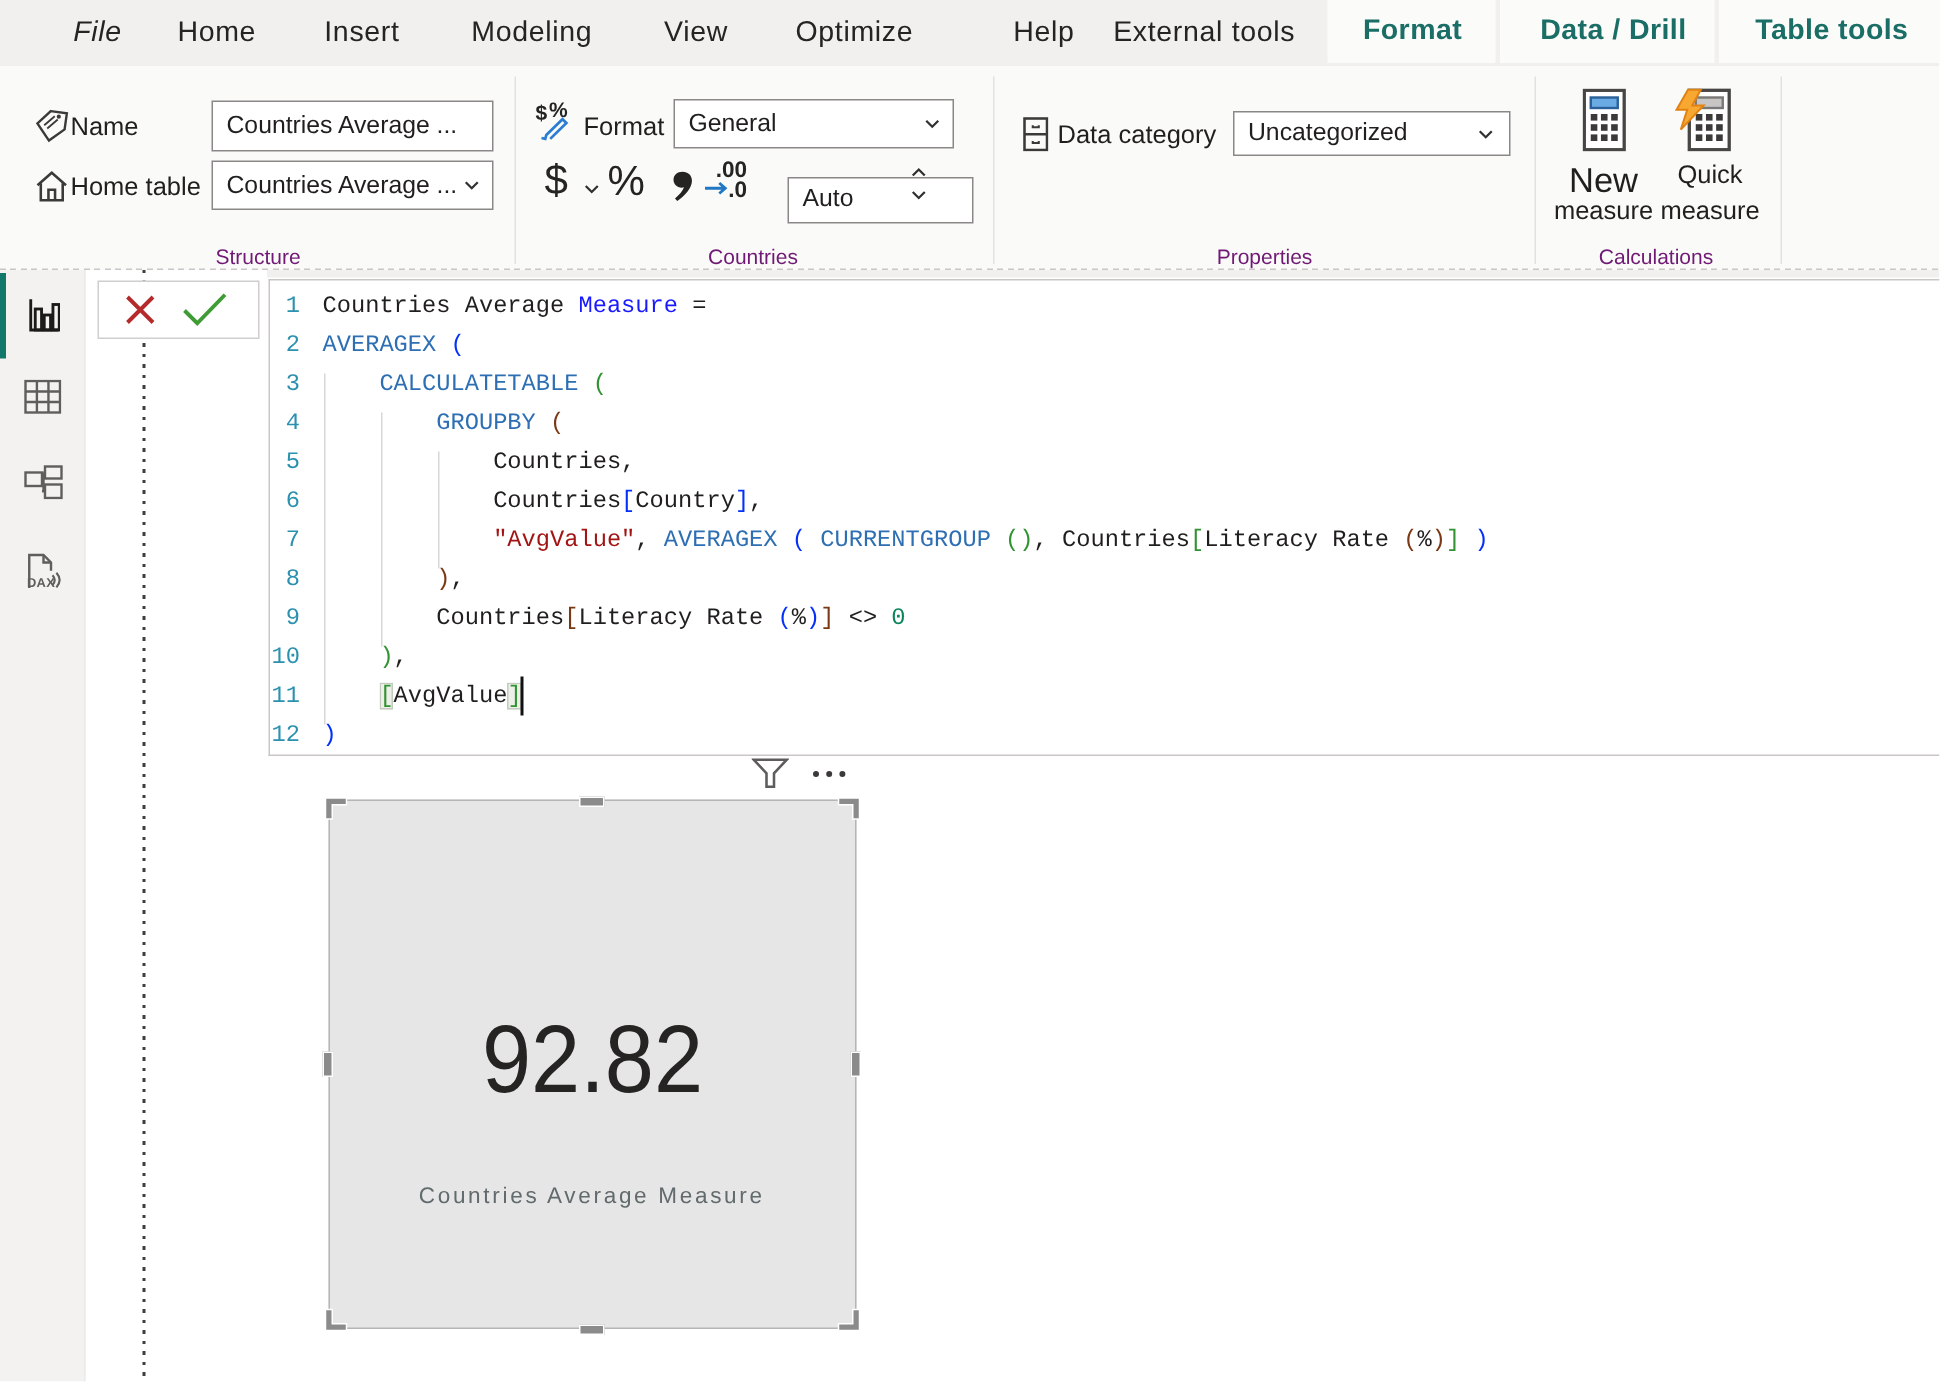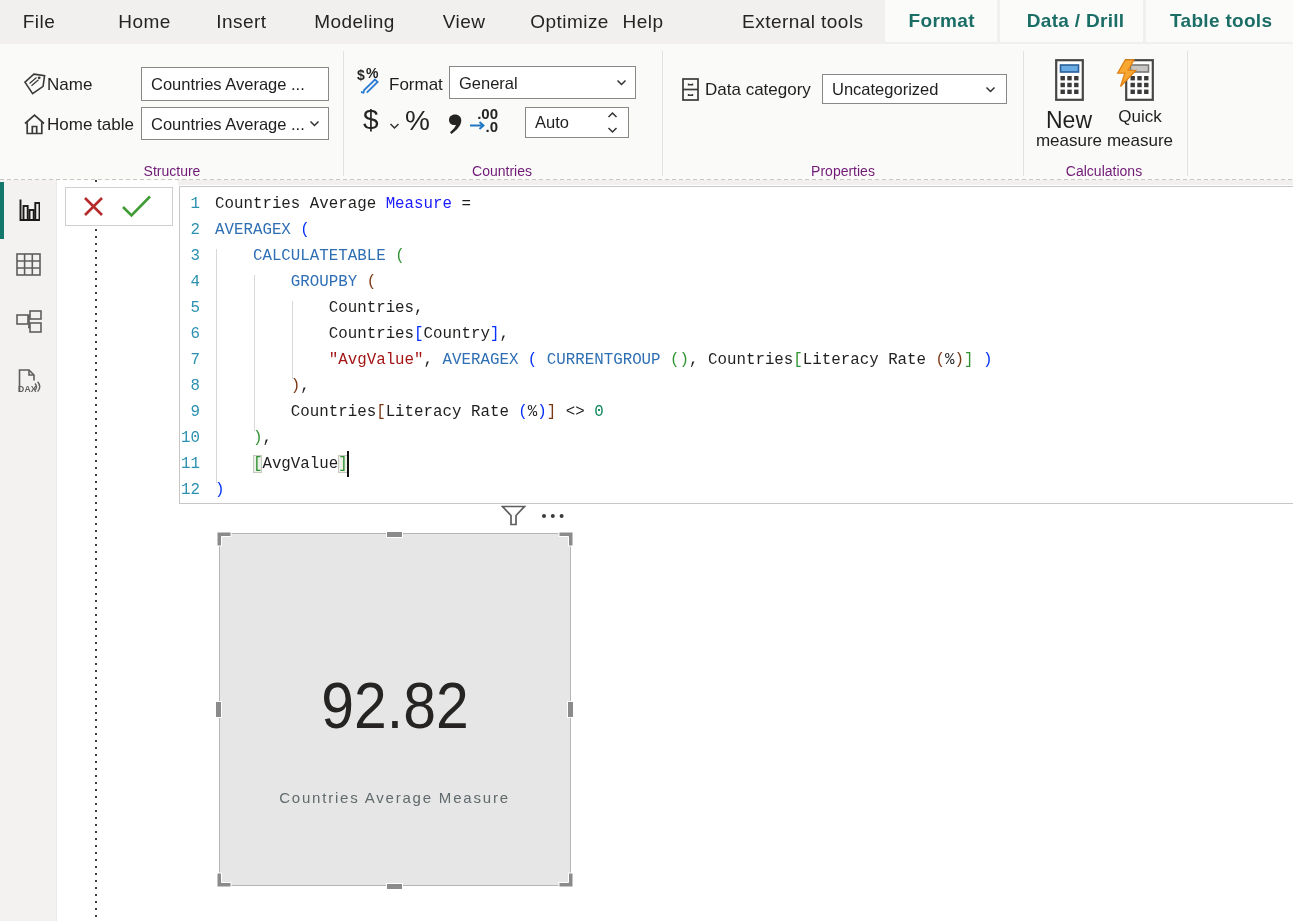--- a/index.html
+++ b/index.html
@@ -64,27 +64,27 @@
   .handle { position:absolute; background:#8b8b8b; border:1px solid #fff; }
 </style>
 </head>
 <body>
 <div id="page">
 
   <div id="menubar">
     <div class="ctabbg" style="left:885px; width:112px;"></div>
     <div class="ctabbg" style="left:1000px; width:143px;"></div>
     <div class="ctabbg" style="left:1146px; width:147px;"></div>
-    <div class="mtab" style="left:39px;">File</div>
+    <div class="mtab" style="left:65px;font-style:italic;">File</div>
     <div class="mtab" style="left:144.5px;">Home</div>
     <div class="mtab" style="left:241.3px;">Insert</div>
     <div class="mtab" style="left:354.5px;">Modeling</div>
     <div class="mtab" style="left:464px;">View</div>
     <div class="mtab" style="left:569.6px;">Optimize</div>
-    <div class="mtab" style="left:643px;">Help</div>
+    <div class="mtab" style="left:696px;">Help</div>
     <div class="mtab" style="left:802.8px;">External tools</div>
     <div class="ctab" style="left:941.7px;">Format</div>
     <div class="ctab" style="left:1075.6px;">Data / Drill</div>
     <div class="ctab" style="left:1221.2px;">Table tools</div>
   </div>
 
   <div id="ribbon">
     <div class="vsep" style="left:343px;"></div>
     <div class="vsep" style="left:661.5px;"></div>
     <div class="vsep" style="left:1022.5px;"></div>
@@ -146,21 +146,21 @@
       <path d="M7 0.5 C10.8 0.5 13.3 3 13.3 6.5 C13.3 11.5 8.5 16.5 3.5 20 L2 18.3 C5 15.8 7.3 13 8 10.8 C7.6 11 7.1 11.1 6.5 11.1 C3.3 11.1 1 8.9 1 5.9 C1 2.8 3.5 0.5 7 0.5 Z" fill="#252423"></path>
     </svg>
 
     <div class="abs" style="left:470px; top:63px; width:27px; height:27px; color:#252423;">
       <span style="position:absolute; right:-1px; top:-2px; font-size:15px; font-weight:bold;">.00</span>
       <svg style="position:absolute; left:0; top:14px;" width="16" height="9" viewBox="0 0 16 9">
         <path d="M0 4.5 L13 4.5 M9.5 1 L13.5 4.5 L9.5 8" fill="none" stroke="#2077c4" stroke-width="1.9"></path>
       </svg>
       <span style="position:absolute; right:-1px; top:11px; font-size:15px; font-weight:bold;">.0</span>
     </div>
-    <div class="ibox" style="left:525px; top:63px; width:104px; height:30.5px;">
+    <div class="ibox" style="left:525px; top:74px; width:124px; height:30.5px;">
         <span>Auto</span>
       </div>
     <svg class="chev" style="left:607px; top:66px;" viewBox="0 0 11 11">
         <path d="M1.5 7 L5.5 3 L9.5 7" fill="none" stroke="#323130" stroke-width="1.5"></path>
       </svg>
     <svg class="chev" style="left:607px; top:81px;" viewBox="0 0 11 11">
         <path d="M1.5 3 L5.5 7 L9.5 3" fill="none" stroke="#323130" stroke-width="1.5"></path>
       </svg>
 
     <svg class="abs" style="left:682px; top:34px;" width="17" height="23" viewBox="0 0 17 23">

